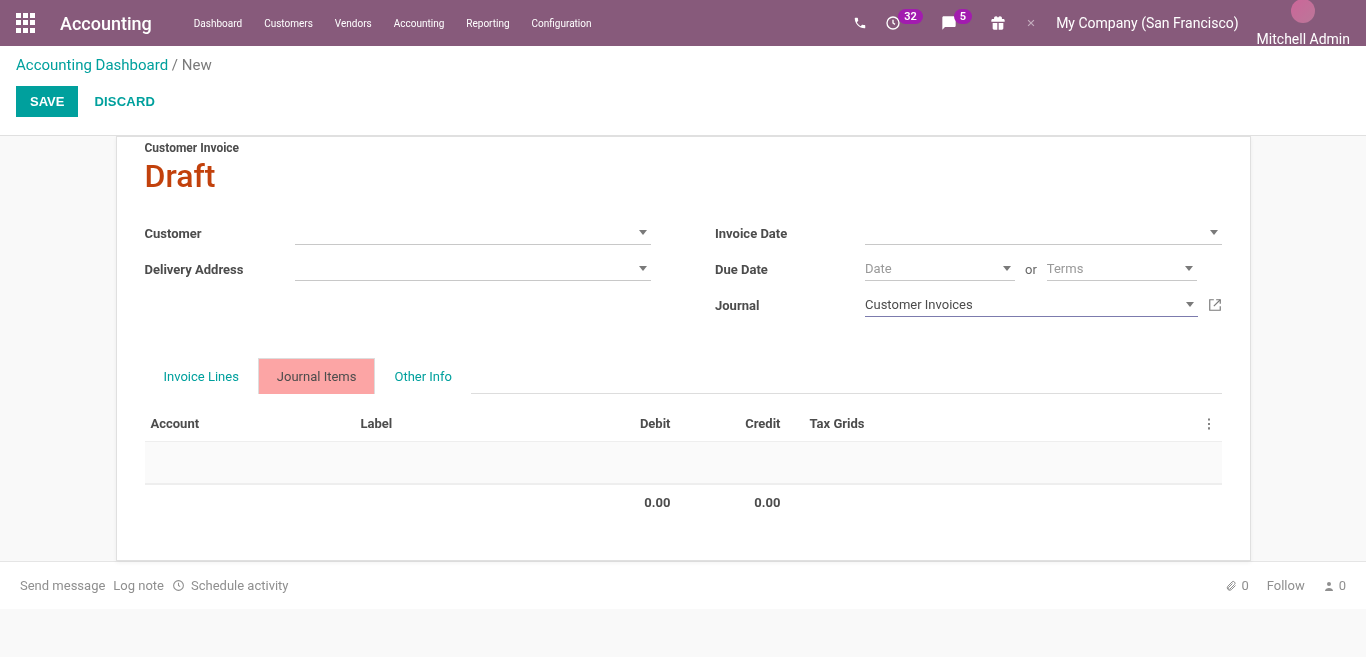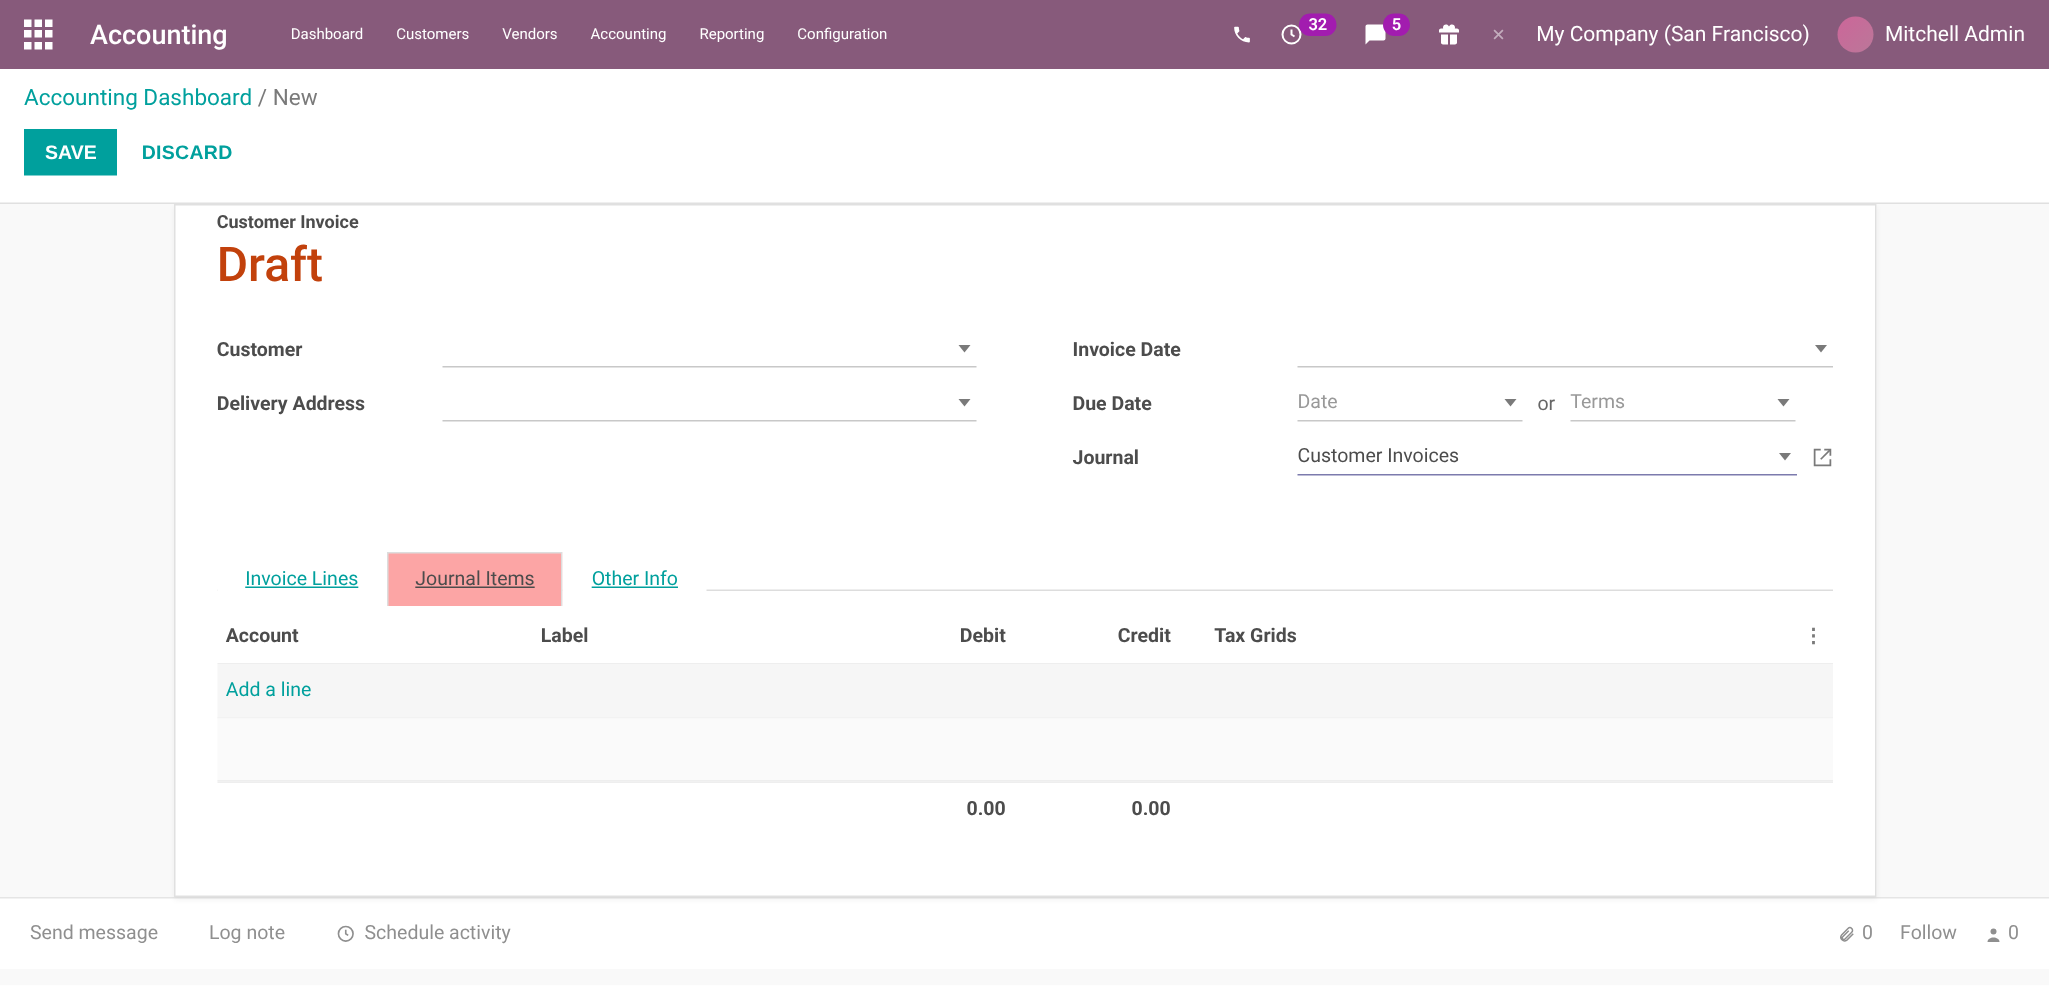--- a/index.html
+++ b/index.html
@@ -10,21 +10,21 @@
 .apps-icon { width: 20px; height: 20px; display: flex; flex-wrap: wrap; gap: 2px; margin-right: 24px; }
 .apps-icon span { width: 5px; height: 5px; background: #fff; }
 .brand { font-size: 18px; font-weight: 500; margin-right: 42px; }
 .menu { display: flex; gap: 22px; }
 .menu a { color: #fff; text-decoration: none; font-size: 10px; }
 .top-right { margin-left: auto; display: flex; align-items: center; gap: 18px; font-size: 14px; }
 .icon-wrap { position: relative; display: flex; align-items: center; }
 .badge { background: #a21caf; color: #fff; border-radius: 10px; font-size: 11px; padding: 1px 6px; margin-left: -3px; position: relative; top: -7px; font-weight: 600; }
 .company { font-size: 14px; }
 .avatar { width: 24px; height: 24px; border-radius: 50%; background: linear-gradient(135deg,#c69,#b79); display: inline-block; }
-.user { display: flex; align-items: center; gap: 8px; }
+.user { display: flex; align-items: center; gap: 8px; flex-direction: column; }
 
 
 .control { height: 90px; background: #fff; border-bottom: 1px solid #e0e0e0; padding: 10px 16px; }
 .bc { font-size: 15px; color: #7a7a7a; margin-bottom: 12px; }
 .bc .link { color: #00a09d; }
 .bc .sep { color: #7a7a7a; }
 .btns { display: flex; align-items: center; gap: 16px; }
 .btn-save { background: #00a09d; color: #fff; border: none; padding: 8px 14px; font-weight: 600; font-size: 13px; cursor: pointer; }
 .btn-discard { background: none; border: none; color: #00a09d; font-weight: 600; font-size: 13px; letter-spacing: .2px; cursor: pointer; }
 
@@ -44,21 +44,21 @@
 .field-text { font-size: 13px; color: #4c4c4c; }
 .due-row { display: flex; align-items: center; gap: 10px; }
 .due-date { flex: 0 0 150px; border-bottom: 1px solid #c8c8c8; height: 24px; display: flex; align-items: center; justify-content: space-between; padding-right: 4px; }
 .or { color: #666; font-size: 13px; }
 .due-terms { flex: 0 0 150px; border-bottom: 1px solid #c8c8c8; height: 24px; display: flex; align-items: center; justify-content: space-between; padding-right: 4px; }
 .journal-row .field-val { border-bottom: 1px solid #7c7bad; }
 .ext-link { margin-left: 10px; color: #7a7a7a; }
 
 
 .tabs { display: flex; border-bottom: 1px solid #ddd; }
-.tab { padding: 10px 18px; border: 1px solid transparent; border-bottom: none; font-size: 13px; color: #00a09d; cursor: pointer; position: relative; top: 11px; background: #fff; text-decoration: underline; }
+.tab { padding: 10px 18px; border: 1px solid transparent; border-bottom: none; font-size: 13px; color: #00a09d; cursor: pointer; position: relative; top: 1px; background: #fff; }
 .tab.active { border-color: #ddd; color: #4c4c4c; background: #fca5a5; }
 
 
 .jtable { margin-top: 12px; }
 .jhead, .jrow, .jtot { display: flex; align-items: center; padding: 10px 6px; font-size: 13px; }
 .jhead { font-weight: 700; border-bottom: 1px solid #eee; }
 .c-acc { width: 210px; }
 .c-lab { width: 200px; }
 .c-deb { width: 110px; text-align: right; }
 .c-cre { width: 110px; text-align: right; }
@@ -66,21 +66,21 @@
 .c-flex { flex: 1; }
 .c-menu { width: 20px; text-align: right; color: #7a7a7a; }
 .jrow { border-bottom: 1px solid #f2f2f2; }
 .jrow.alt { background: #f6f6f6; }
 .add-line { color: #00a09d; cursor: pointer; }
 .jspacer { height: 42px; background: #fafafa; border-bottom: 1px solid #eee; }
 .jtot { font-weight: 700; border-top: 1px solid #eee; }
 
 
 .chatter { height: 48px; border-top: 1px solid #e5e5e5; display: flex; align-items: center; padding: 0 20px; color: #8f8f8f; font-size: 13px; background: #fff; }
-.chatter-left { display: flex; gap: 34px; align-items: center; }
+.chatter-left { display: flex; gap: 8px; align-items: center; }
 .chatter-right { margin-left: auto; display: flex; gap: 18px; align-items: center; }
 .sched { display: flex; align-items: center; gap: 6px; }
 
 svg { display: block; }
 
 
 .main-wrap::-webkit-scrollbar { width: 16px; }
 .main-wrap::-webkit-scrollbar-track { background: #f0f0f0; }
 .main-wrap::-webkit-scrollbar-thumb { background: #c2c2c2; }
 .main-wrap::-webkit-scrollbar-button { display: block; height: 16px; background: #f0f0f0; }
@@ -227,29 +227,20 @@
 
     <div class="jtable">
       <div class="jhead">
         <div class="c-acc">Account</div>
         <div class="c-lab">Label</div>
         <div class="c-deb">Debit</div>
         <div class="c-cre">Credit</div>
         <div class="c-tax">Tax Grids</div>
         <div class="c-flex"></div>
         <div class="c-menu">⋮</div>
-      </div>
-      <div class="jrow alt">
-        <div class="c-acc add-line">Add a line</div>
-        <div class="c-lab"></div>
-          <div class="c-deb"></div>
-          <div class="c-cre"></div>
-          <div class="c-tax"></div>
-          <div class="c-flex"></div>
-          <div class="c-menu"></div>
       </div>
       <div class="jspacer"></div>
       <div class="jtot">
         <div class="c-acc"></div>
         <div class="c-lab"></div>
         <div class="c-deb">0.00</div>
         <div class="c-cre">0.00</div>
         <div class="c-tax"></div>
           <div class="c-flex"></div>
           <div class="c-menu"></div>

